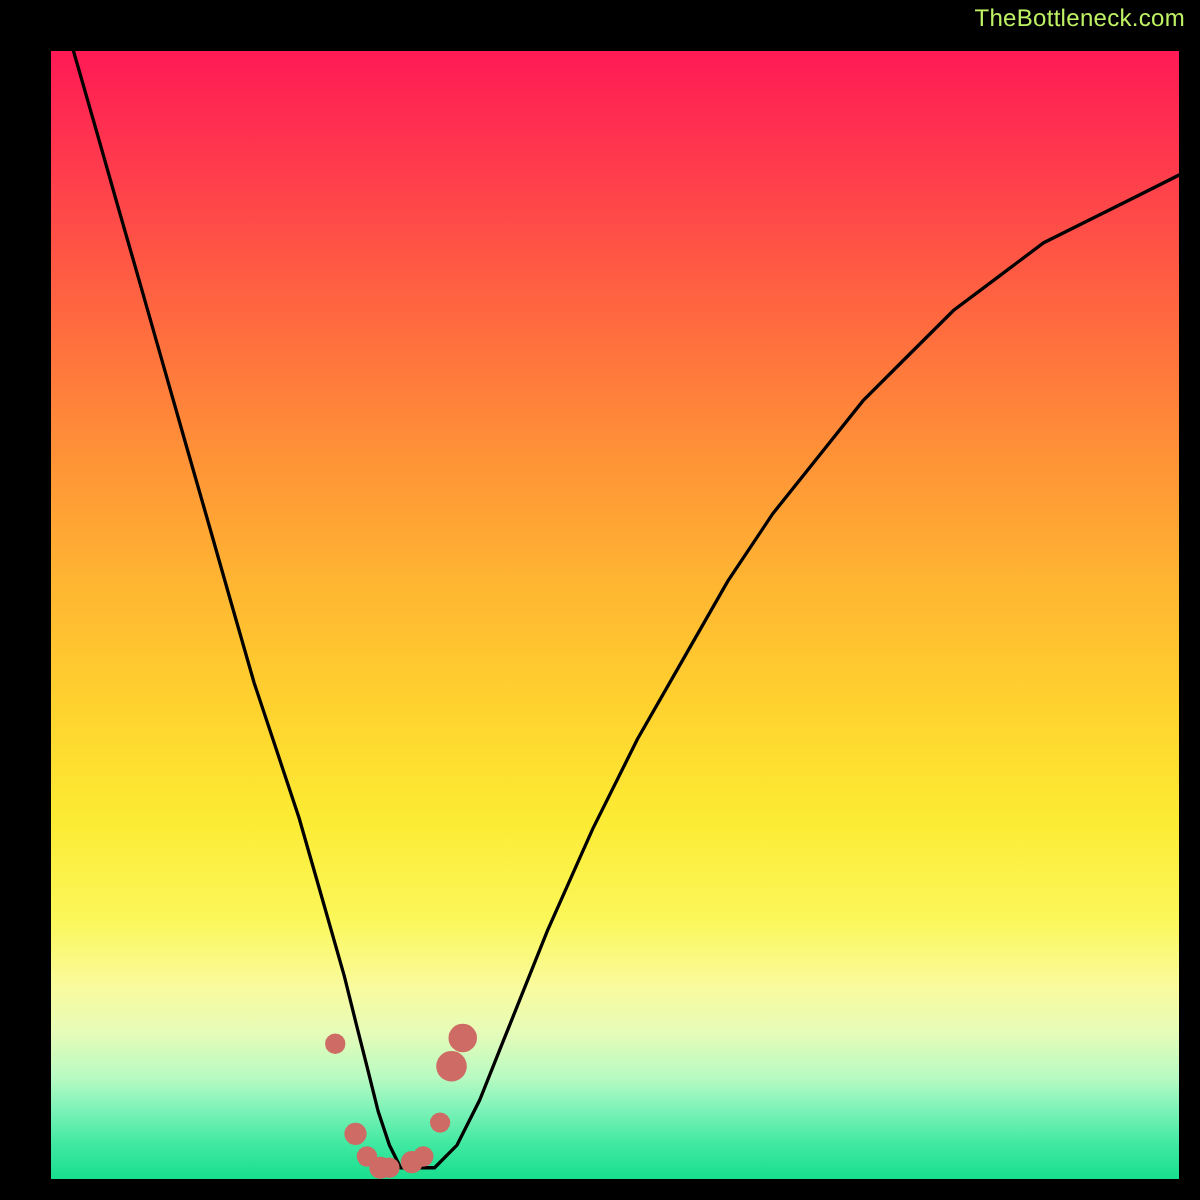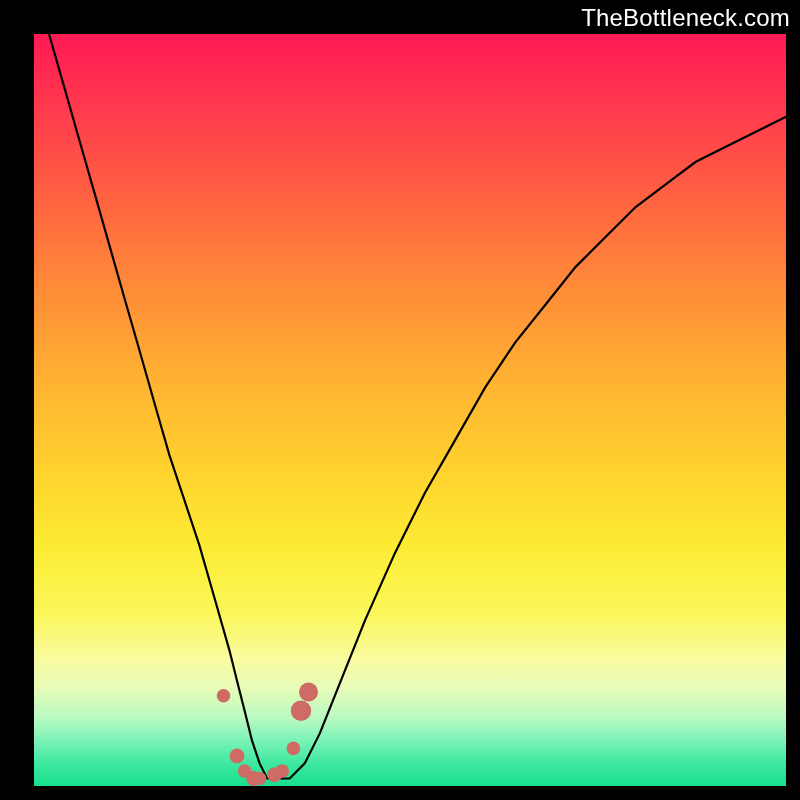--- a/index.html
+++ b/index.html
@@ -57,22 +57,22 @@
     stroke-width: 2.2;
     stroke-linecap: round;
   }
   .marker {
     fill: #ce6b65;
   }
   .watermark {
     position: absolute;
     top: 4px;
     right: 10px;
-    color: #ffffff;
-    font-size: 24px;
+    color: #bef264;
+    font-size: 16px;
     letter-spacing: 0.2px;
     font-weight: 500;
     user-select: none;
   }
 </style>
 </head>
 <body>
 
 <div class="frame">
   <div class="plot">

